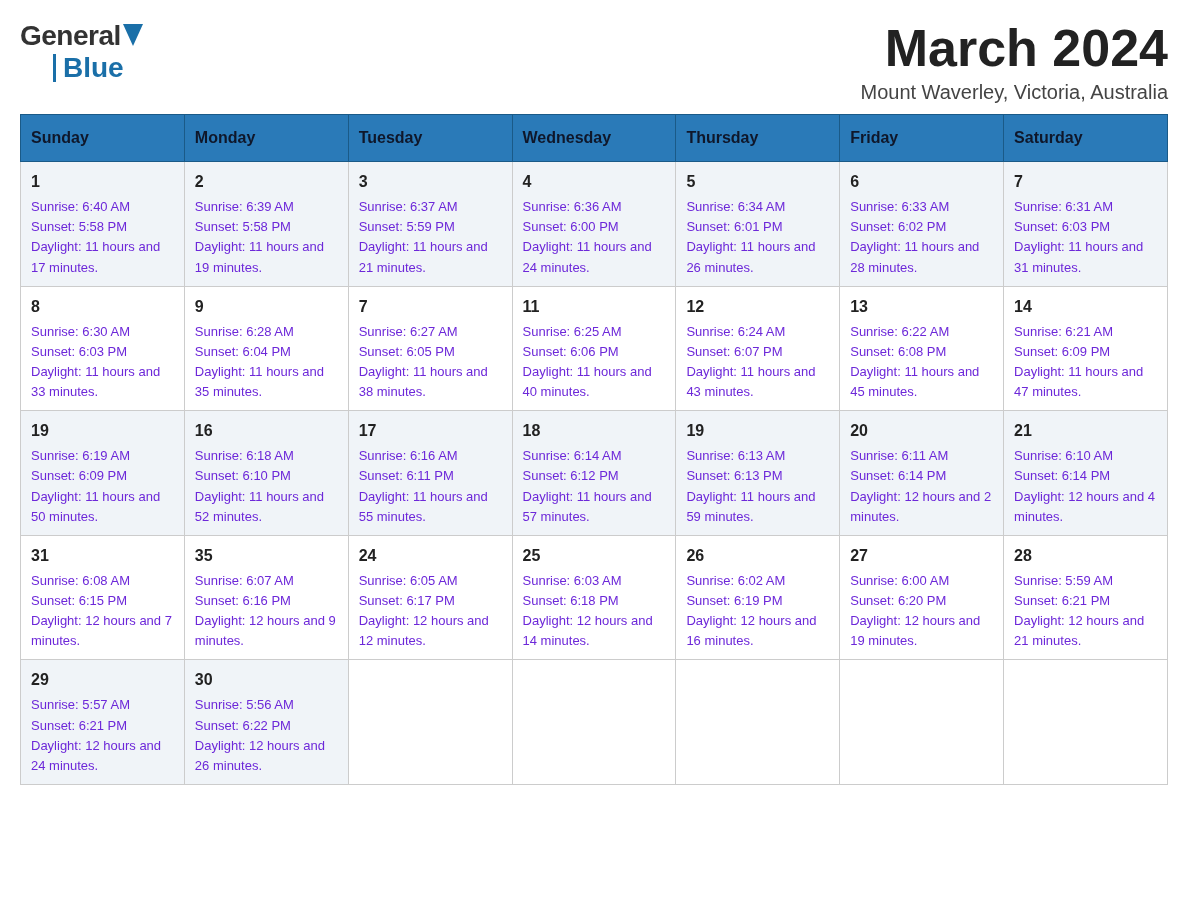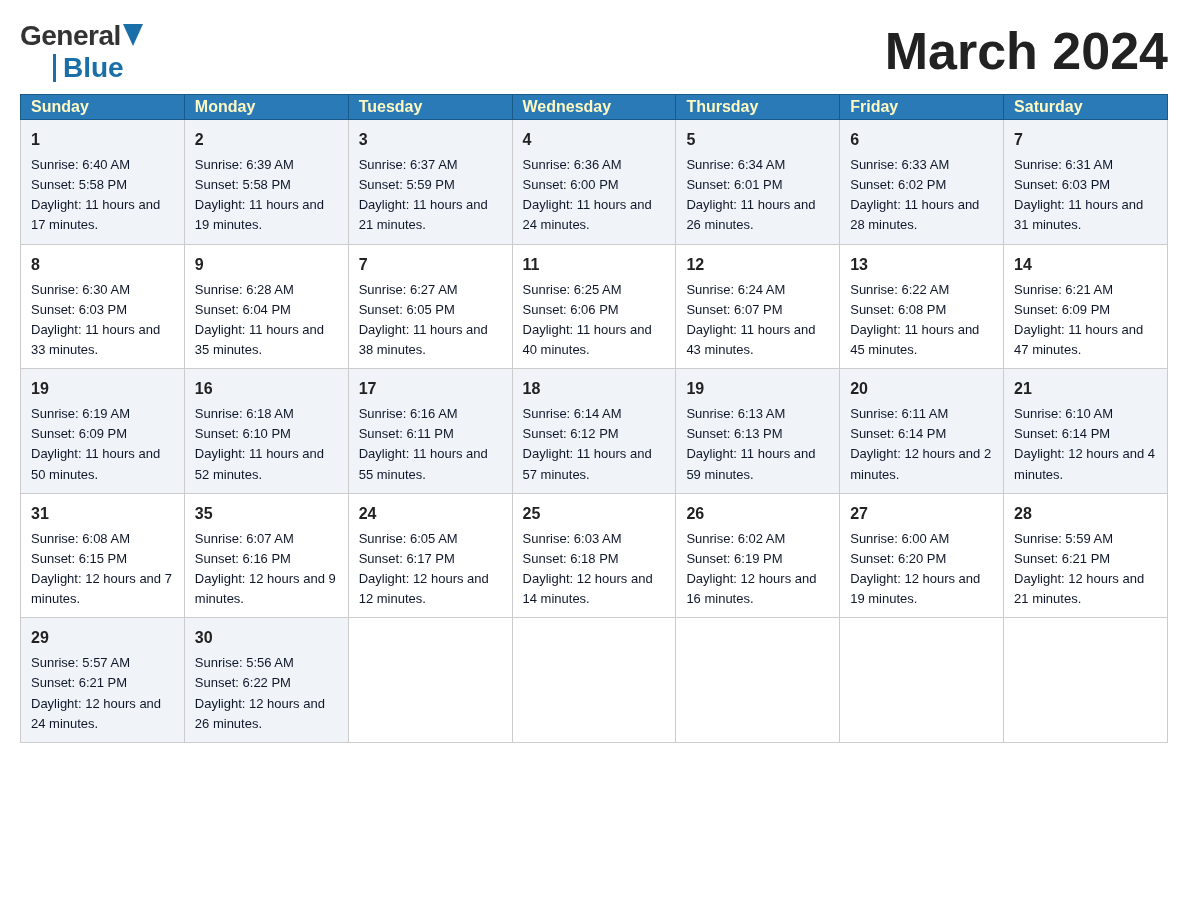--- a/index.html
+++ b/index.html
@@ -6,21 +6,21 @@
     body {
       font-family: Arial, sans-serif;
       background: #fff;
       padding: 20px;
       width: 1188px;
       min-height: 918px;
     }
     .header {
       display: flex;
       justify-content: space-between;
-      align-items: center;
+      align-items: flex-start;
       margin-bottom: 10px;
     }
     .logo {
       display: flex;
       flex-direction: column;
       align-items: flex-start;
     }
     .logo-top {
       display: flex;
       align-items: center;
@@ -51,24 +51,24 @@
       color: #444;
       margin-top: 4px;
     }
     .calendar-table {
       width: 100%;
       border-collapse: collapse;
       margin-top: 8px;
     }
     .calendar-table thead tr th {
       background-color: #2a7ab8;
-      color: #fef9c3;
+      color: #0f172a;
       font-size: 16px;
       font-weight: bold;
-      padding: 3px 10px;
+      padding: 14px 10px;
       text-align: left;
       border: 1px solid #1a5a88;
     }
     .calendar-table tbody tr td {
       vertical-align: top;
       padding: 8px 10px;
       font-size: 13px;
       color: #333;
       border: 1px solid #ccc;
       width: calc(100% / 7);
@@ -77,21 +77,21 @@
     }
     .calendar-table tbody tr td .day-number {
       font-size: 16px;
       font-weight: bold;
       color: #222;
       display: block;
       margin-bottom: 3px;
     }
     .calendar-table tbody tr td .day-info {
       font-size: 13px;
-      color: #0f172a;
+      color: #6d28d9;
       line-height: 1.55;
     }
     .calendar-table tbody tr:nth-child(odd) td {
       background-color: #f0f4f8;
     }
     .calendar-table tbody tr:nth-child(even) td {
       background-color: #fff;
     }
     .empty-cell {
       background-color: #fff !important;
@@ -110,20 +110,21 @@
         </svg>
       </span>
     </div>
     <div style="display:flex; align-items:center; margin-left:2px;padding-left:31px;">
       <div style="width:3px; height:28px; background:#1a6fa8; margin-right:5px;"></div>
       <span class="logo-blue">Blue</span>
     </div>
   </div>
   <div class="title-block">
     <div class="month-year">March 2024</div>
+    <div class="location">Mount Waverley, Victoria, Australia</div>
   </div>
 </div>
 
 <table class="calendar-table">
   <thead>
     <tr>
     <th>Sunday</th>
         <th>Monday</th>
         <th>Tuesday</th>
         <th>Wednesday</th>

